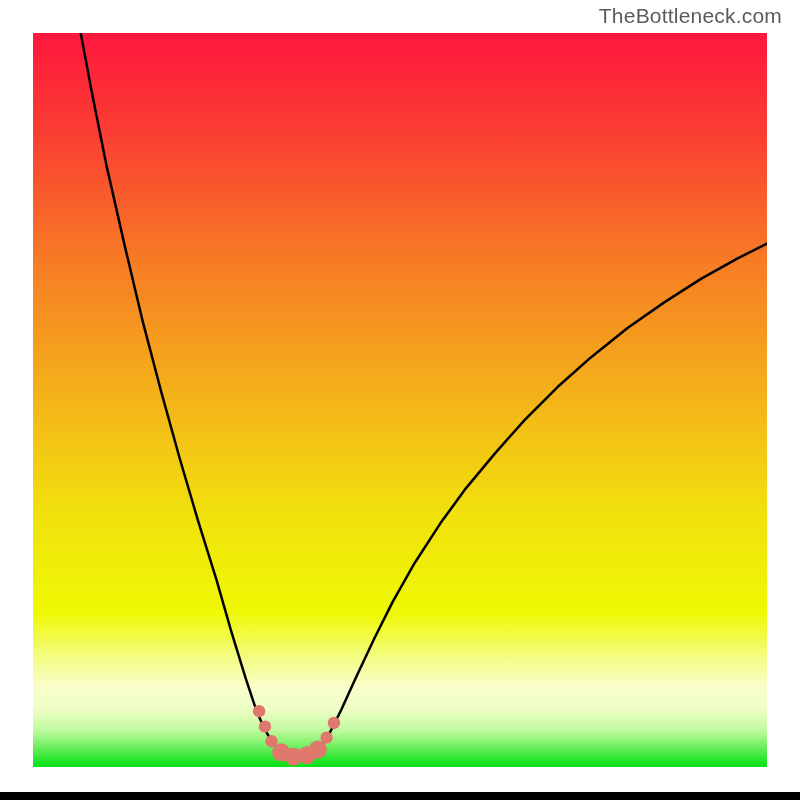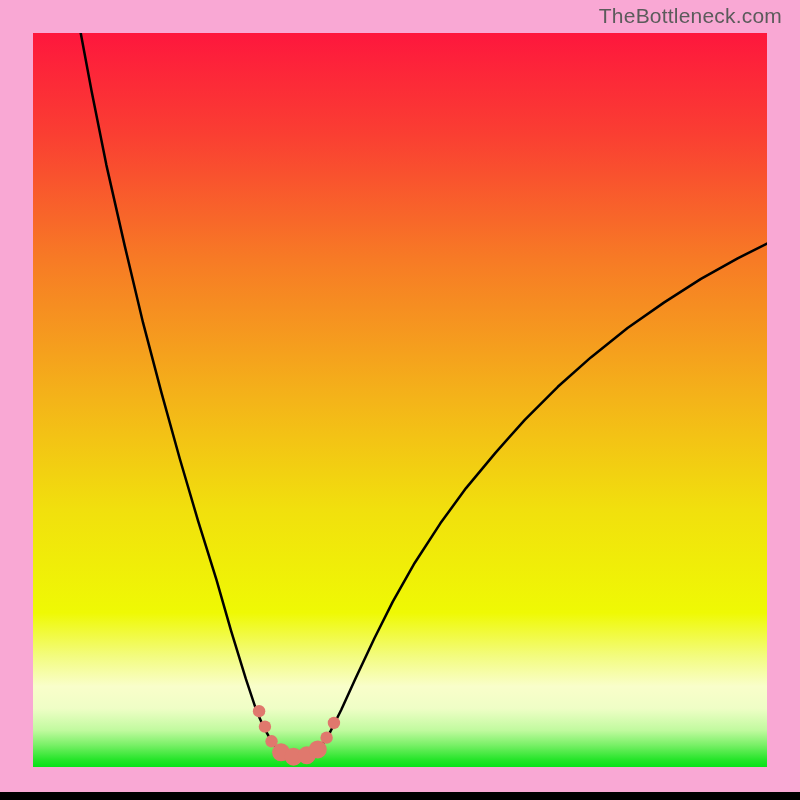--- a/index.html
+++ b/index.html
@@ -8,21 +8,21 @@
     width: 800px;
     height: 800px;
     background: #000;
     font-family: Arial, Helvetica, sans-serif;
     overflow: hidden;
   }
   .stage {
     position: relative;
     width: 800px;
     height: 792px;
-    background: #f9a8d4;
+    background: #ffffff;
   }
   .watermark {
     position: absolute;
     top: 4px;
     right: 18px;
     color: #5b5b5b;
     font-size: 21px;
     font-weight: 500;
     letter-spacing: 0.2px;
     user-select: none;

